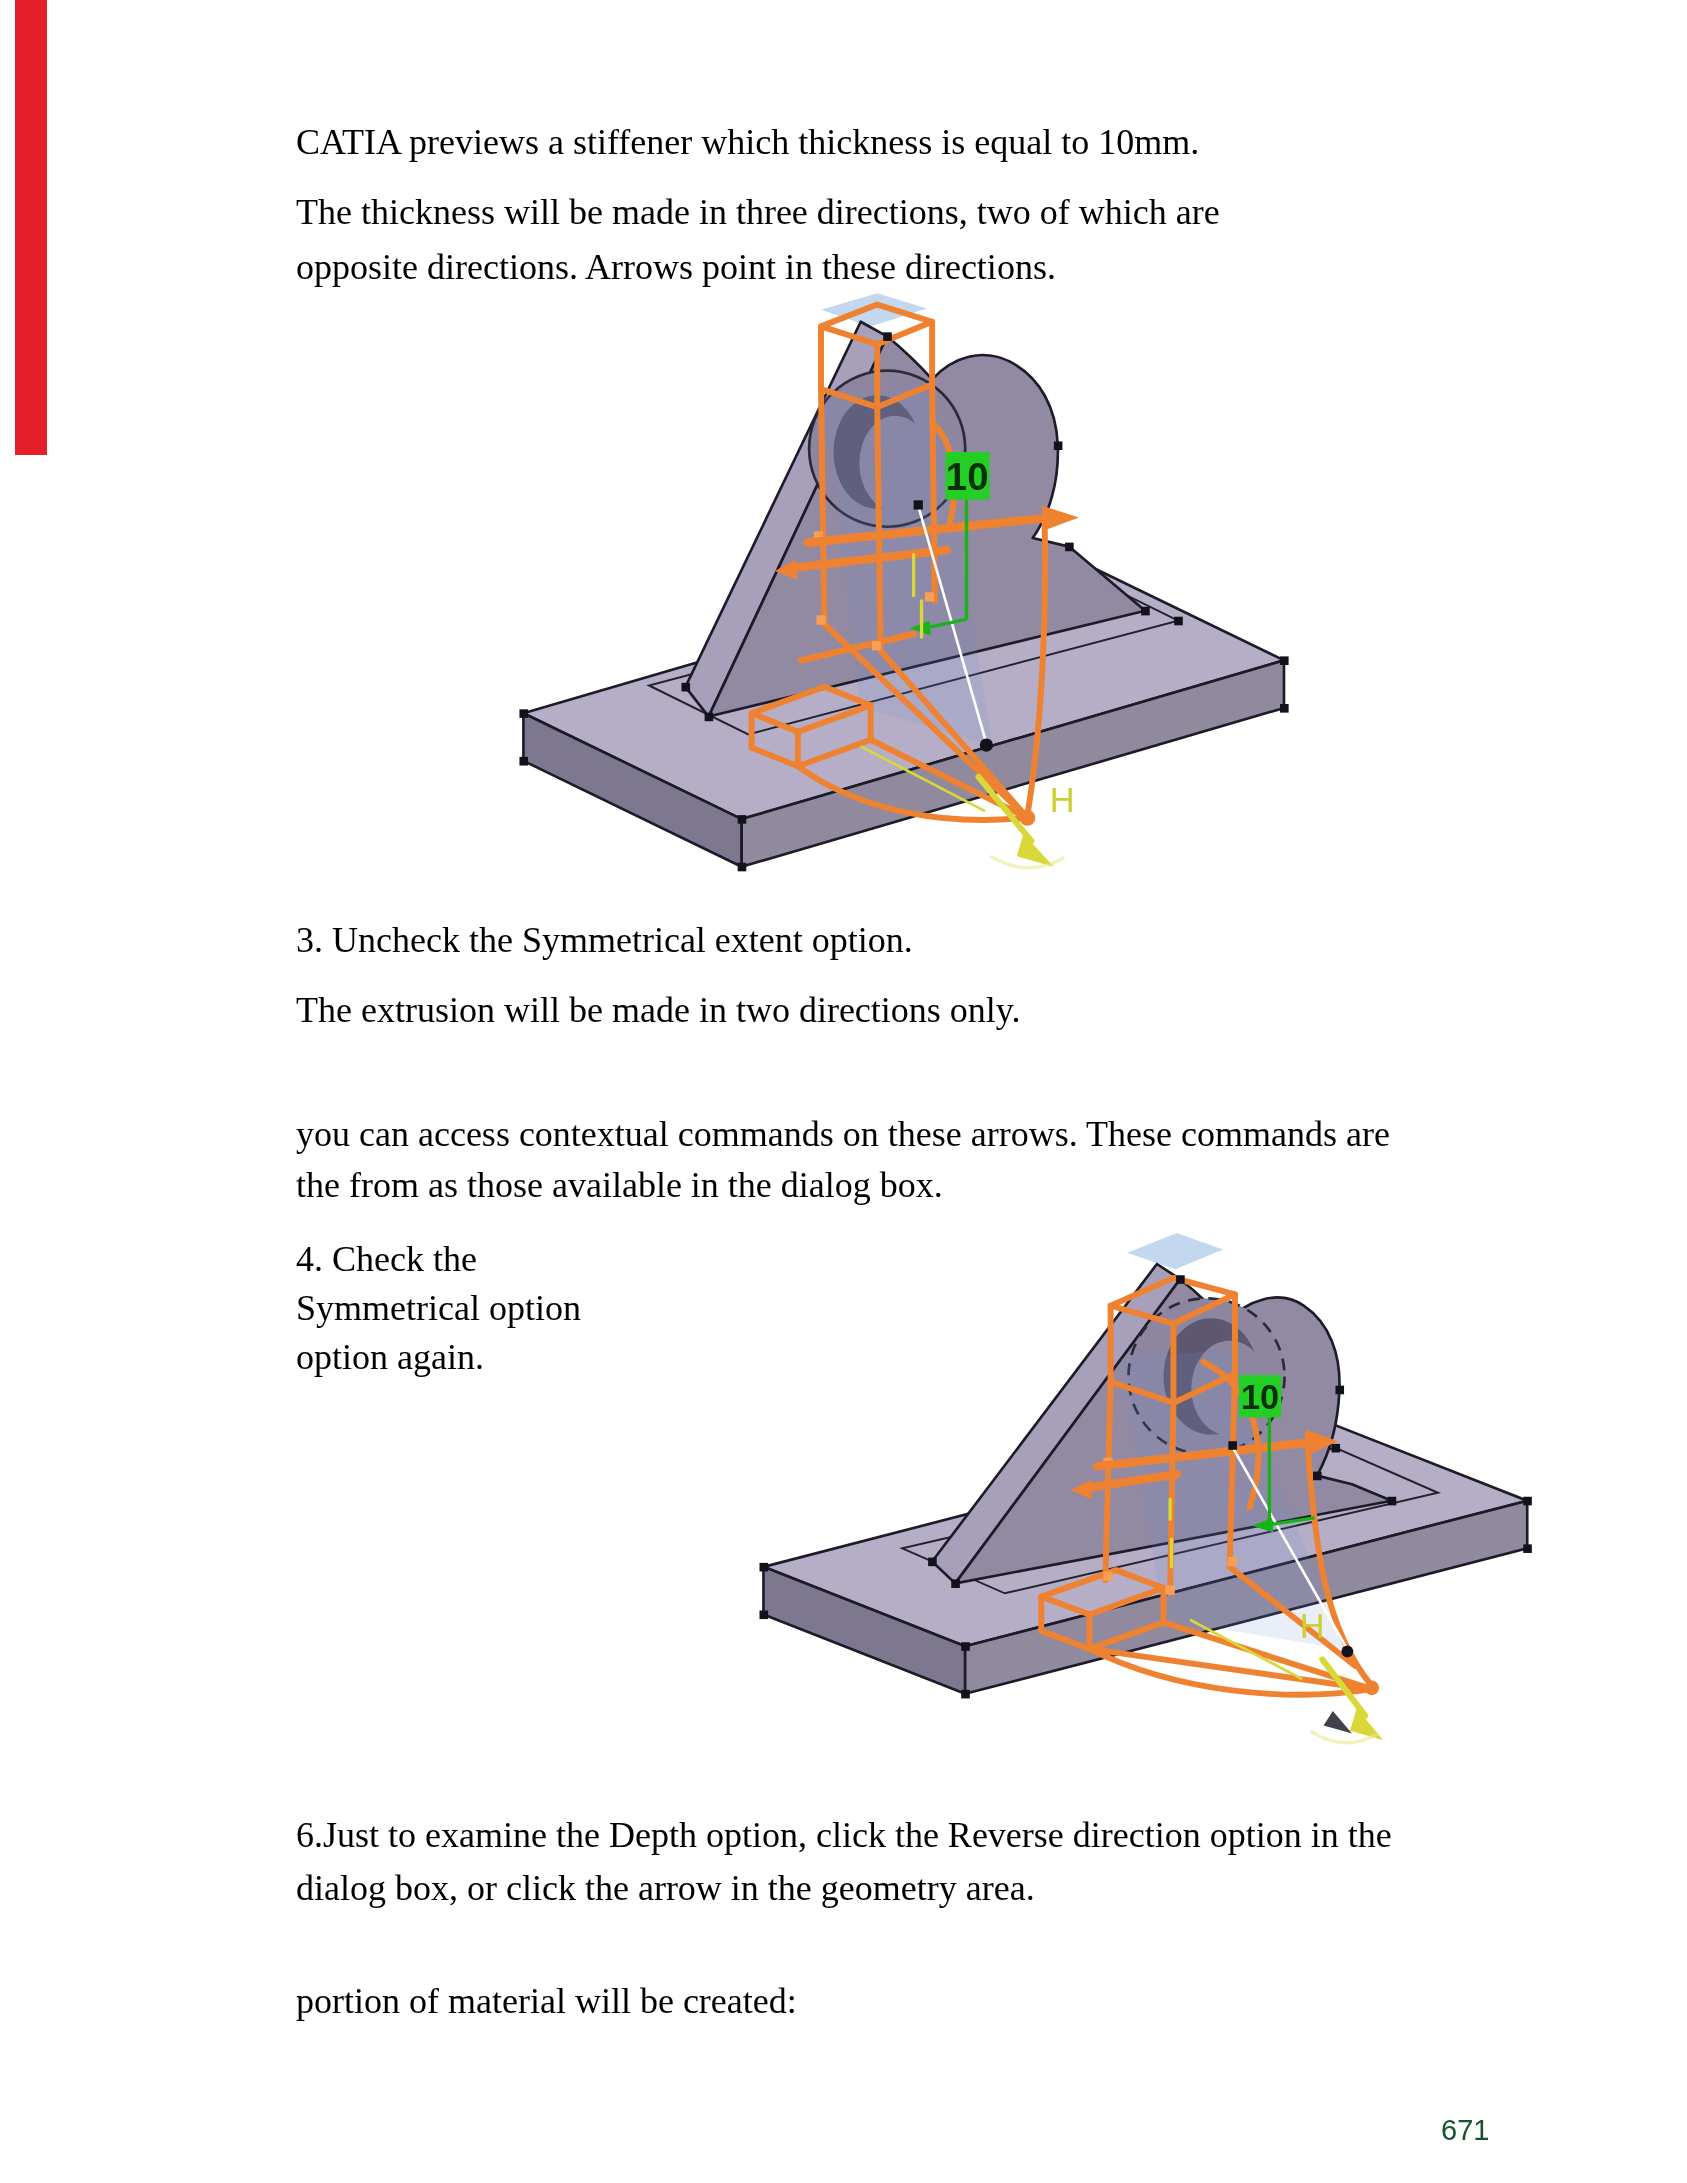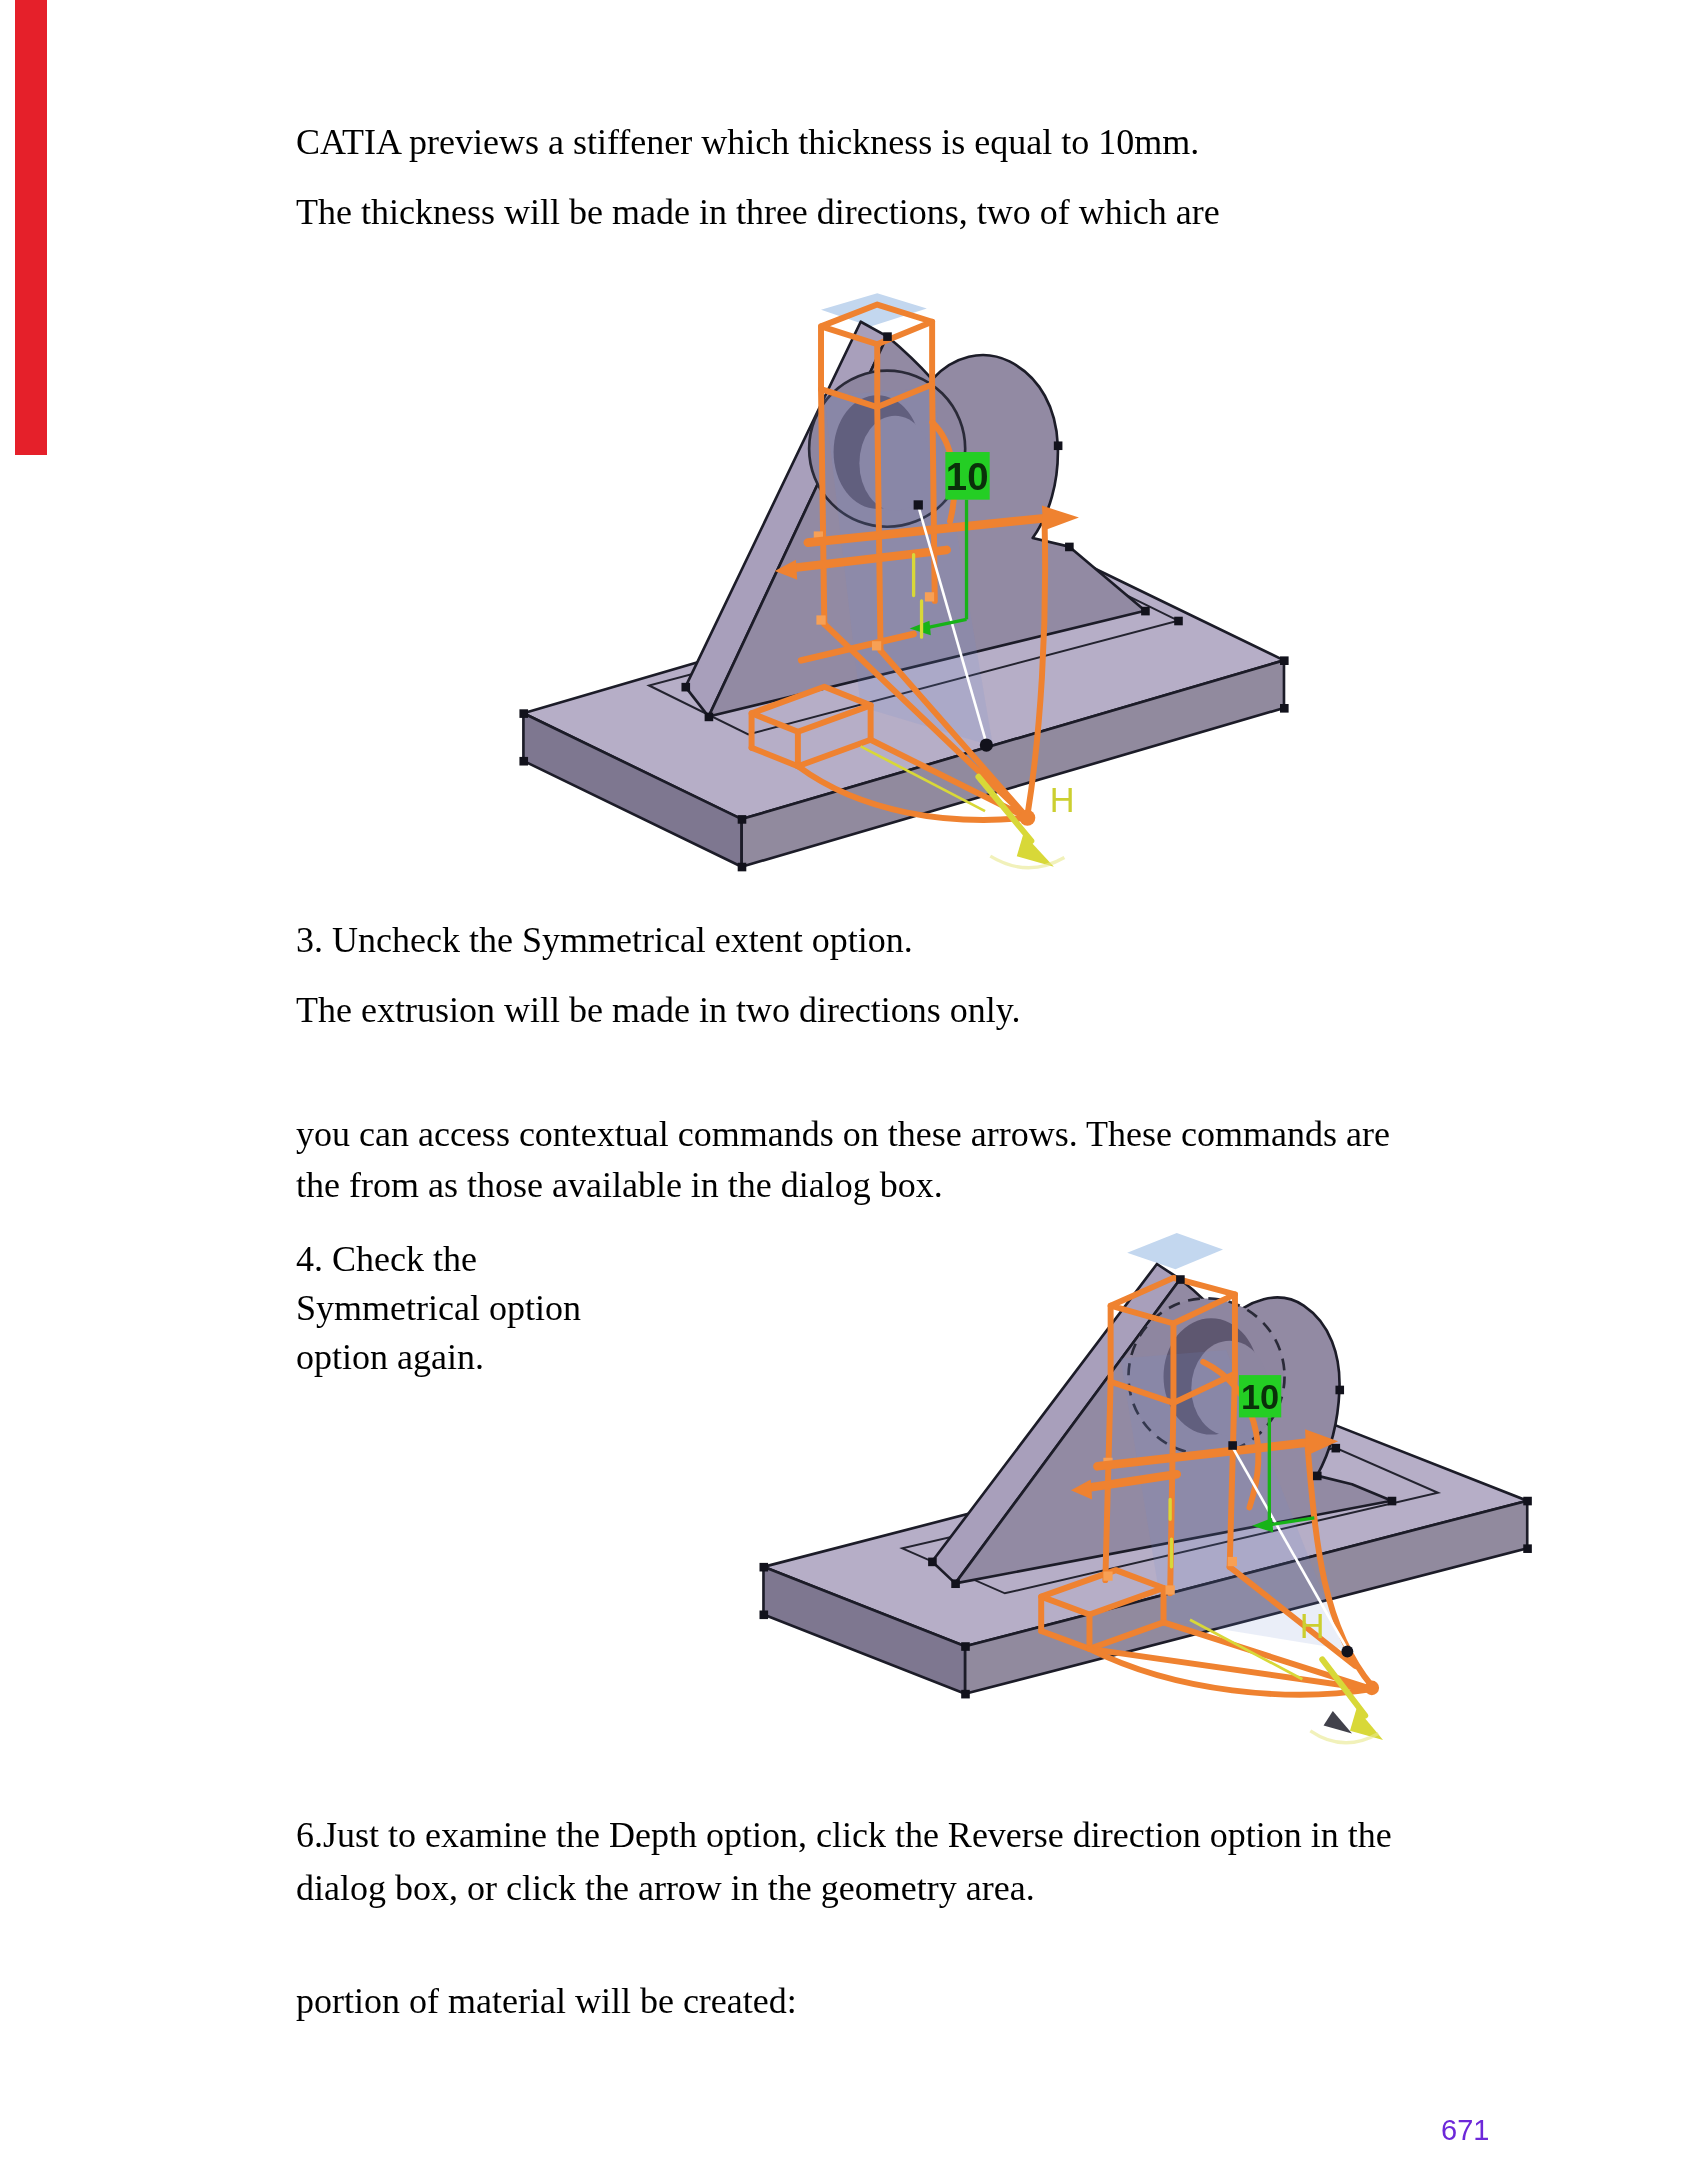--- a/index.html
+++ b/index.html
@@ -3,21 +3,21 @@
 <meta charset="utf-8">
 <style>
   html,body{margin:0;padding:0;background:#ffffff;}
   .page{position:relative;width:1687px;height:2183px;background:#ffffff;overflow:hidden;
         font-family:"Liberation Serif",serif;color:#000;}
   .red-stripe{position:absolute;left:14.6px;top:0;width:32px;height:455px;background:#e5202a;}
   .tl{position:absolute;left:296px;font-size:36px;line-height:1;white-space:pre;letter-spacing:0px;}
   .figure{position:absolute;}
   .figure svg{display:block;}
   .pagenum{position:absolute;left:1441px;top:2116px;font-family:"Liberation Sans",sans-serif;
-            font-size:29px;color:#6d28d9;line-height:1;}
+            font-size:29px;color:#14532d;line-height:1;}
   
   .slab-top{fill:#b6aec7;stroke:#1c1c28;stroke-width:4;stroke-linejoin:round;}
   .slab-left{fill:#7e7790;stroke:#1c1c28;stroke-width:4;stroke-linejoin:round;}
   .slab-right{fill:#918a9e;stroke:#1c1c28;stroke-width:4;stroke-linejoin:round;}
   .pad{fill:none;stroke:#23232f;stroke-width:3;}
   .tri-left{fill:#a89fbb;stroke:#1c1c28;stroke-width:4;stroke-linejoin:round;}
   .tri-main{fill:#928aa3;stroke:#1c1c28;stroke-width:4;stroke-linejoin:round;}
   .boss{fill:#8e86a0;stroke:#2a2a38;stroke-width:4;}
   .boss-dashed{fill:#8e86a0;stroke:#2a2a38;stroke-width:4;stroke-dasharray:18 13;}
   .hole{fill:#5e5770;}
@@ -46,20 +46,21 @@
 </style>
 </head>
 <body>
 
 <div class="page">
 
   <div class="red-stripe"></div>
 
   <div class="tl" style="top:124px">CATIA previews a stiffener which thickness is equal to 10mm.</div>
   <div class="tl" style="top:194px">The thickness will be made in three directions, two of which are</div>
+  <div class="tl" style="top:249px">opposite directions. Arrows point in these directions.</div>
 
   <div class="figure" style="left:490px;top:290px;width:834px;height:582px">
     <svg viewBox="0 0 1260 880" width="834" height="582">
       <g>
         <polygon class="plane-blue" points="500,30 585,5 660,28 575,55"></polygon>
       </g>
       <g>
         <polygon class="slab-top" points="50,640 870,400 1200,560 380,800"></polygon>
         <polygon class="slab-left" points="50,640 380,800 380,872 50,712"></polygon>
         <polygon class="slab-right" points="380,800 1200,560 1200,632 380,872"></polygon>

